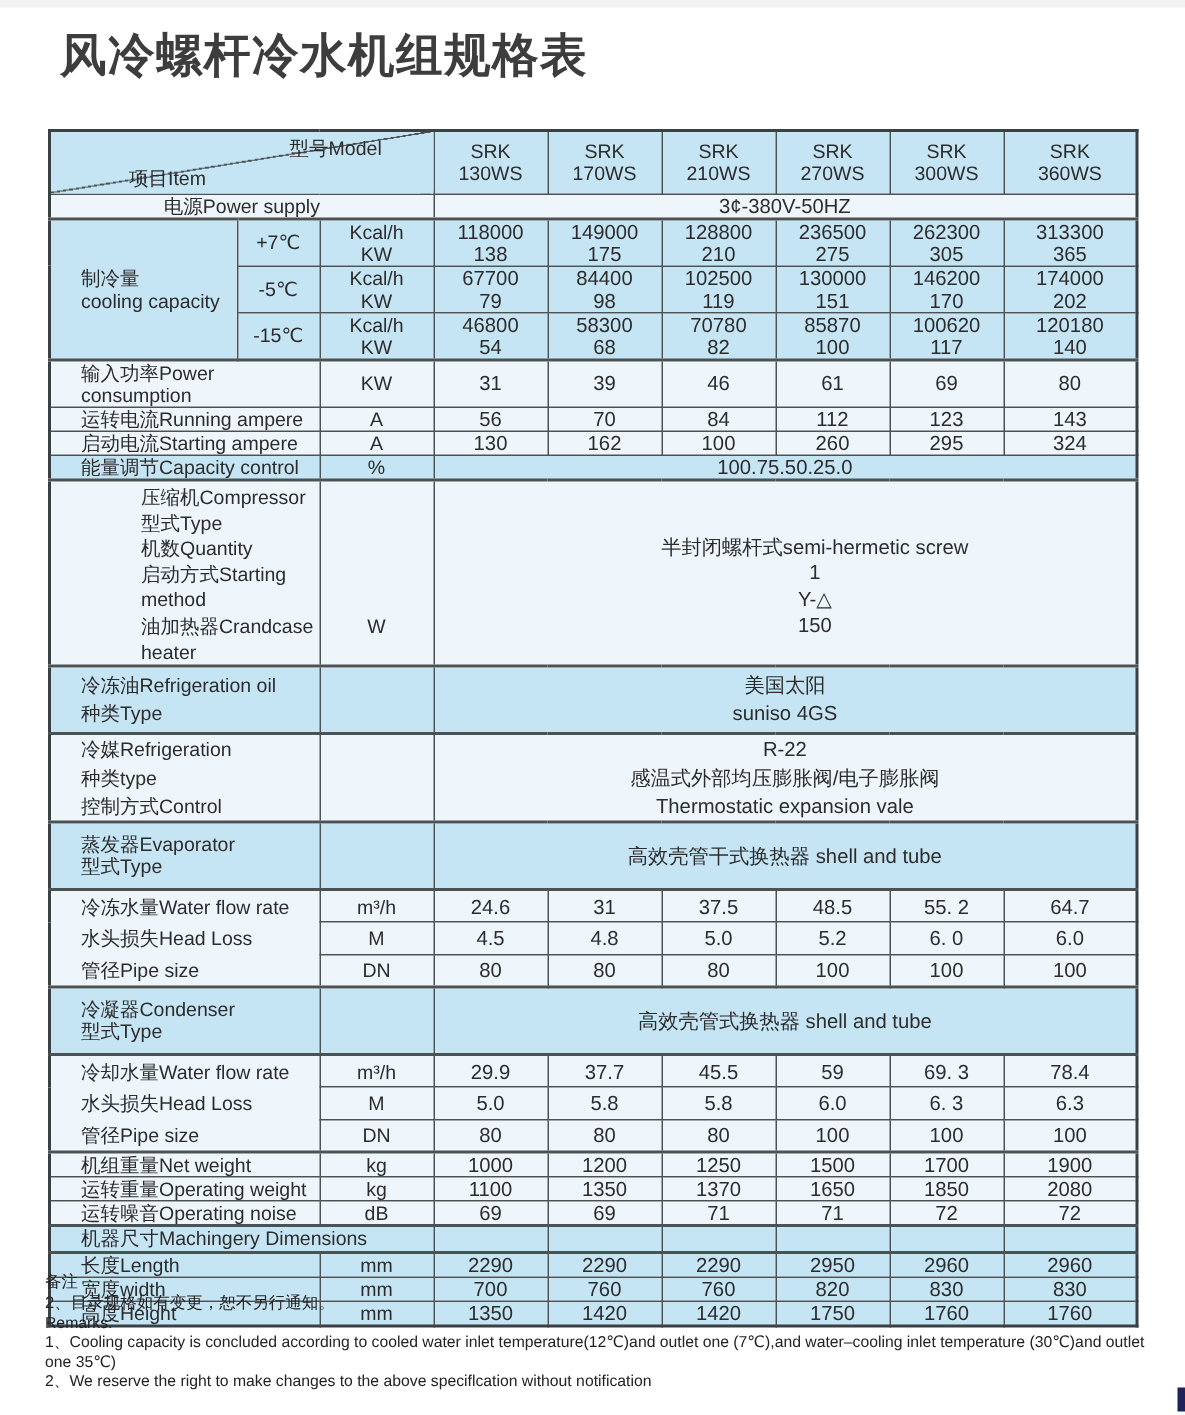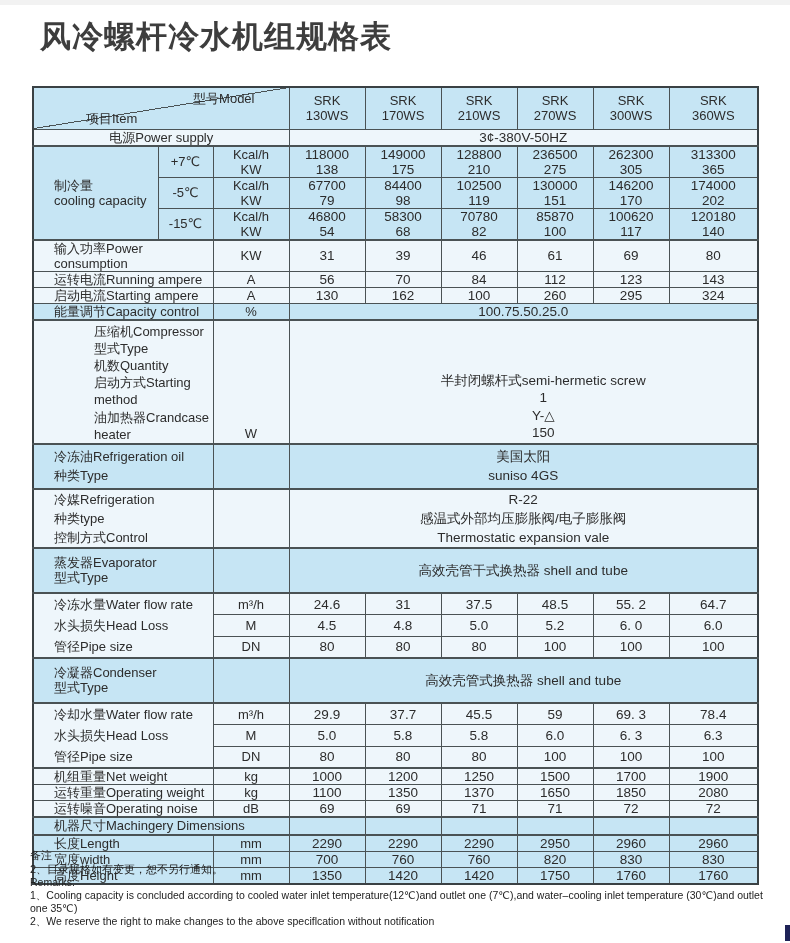--- a/index.html
+++ b/index.html
@@ -23,21 +23,21 @@
   .bg-b td{background:#c6e5f4;}
   .bg-w td{background:#eef6fb;}
   .h-header{height:42px}.h21{height:14px}.h29{height:29px}.h18{height:18px}
   .h87{height:87px}.h45{height:45px}.h56{height:56px}.h36{height:45px}
   td.lbl{text-align:left;padding-left:20px;}
   .l{display:block;line-height:15px;}
   .l17{display:block;line-height:17.2px;margin-left:40px;}
   .l18{display:block;line-height:19px;}
   .l21{display:block;line-height:21px;}
   td.top{vertical-align:top;padding-top:2px;}
-  td.bot{vertical-align:bottom;padding-bottom:2px;}
+  td.bot{vertical-align:bottom;padding-bottom:18px;}
   td.val{font-size:13.5px;}
   
   td.corner{position:relative;padding:0;
     background-image:linear-gradient(to bottom right,rgba(0,0,0,0) calc(50% - 1px),#4a5254 calc(50% - 1px),#4a5254 calc(50% + 0px),rgba(0,0,0,0) calc(50% + 0px));
   }
   .c-top{position:absolute;top:3px;right:34px;font-size:13px;}
   .c-bot{position:absolute;bottom:3px;left:52px;font-size:13px;}
   .notes{position:absolute;left:30px;top:849px;width:740px;font-size:11px;line-height:13.5px;color:#222;}
   .notes .en{font-size:10.5px;line-height:13px;}
   .notes .en-title{margin-top:0;}

